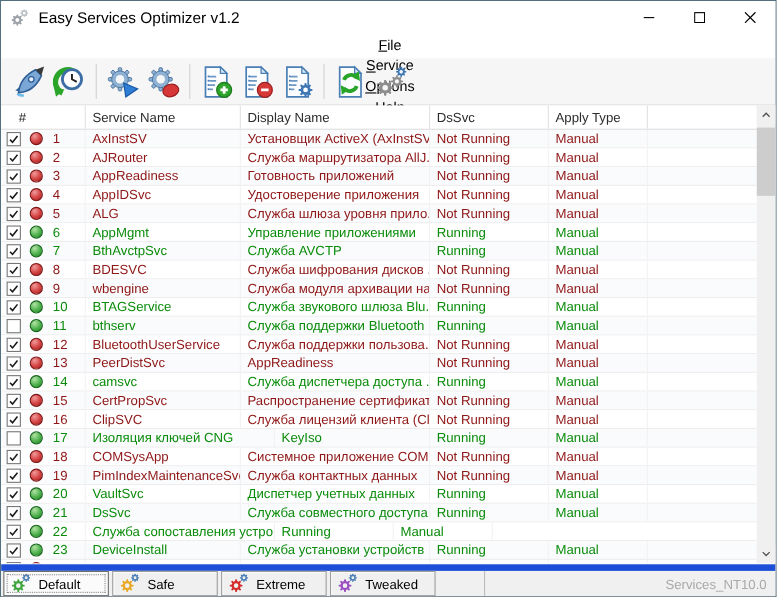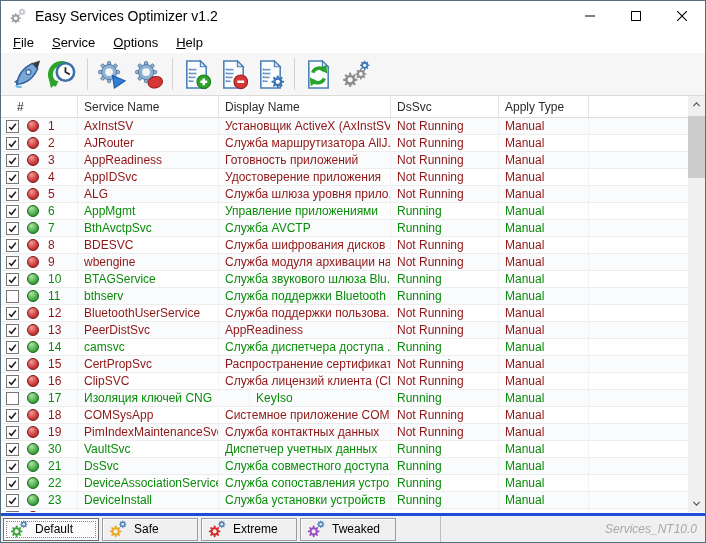--- a/index.html
+++ b/index.html
@@ -12,21 +12,21 @@
   }
 
   
   .titlebar { height:30px; background:#fff; display:flex; align-items:center; position:relative; }
   .app-icon { width:18px; height:18px; margin:0 8px 0 8px; flex:0 0 auto; }
   .title-text { font-size:14px; color:#000; }
   .caption-buttons { position:absolute; right:0; top:0; height:30px; display:flex; }
   .cap-btn { width:46px; height:30px; display:flex; align-items:center; justify-content:center; }
 
   
-  .menubar { height:22px; background:#fff; display:flex; align-items:center; padding-left:3px; }
+  .menubar { height:22px; background:#fff; display:flex; align-items:center; padding-left:3px;flex-direction:column; }
   .menu-item { font-size:13px; color:#000; padding:2px 9px; }
   .menu-item u { text-decoration:underline; }
 
   
   .toolbar {
     height:43px; background:#f6f6f6; border-bottom:1px solid #dadada;
     display:flex; align-items:center; padding-left:7px;
   }
   .tb-btn { width:37px; height:37px; display:flex; align-items:center; justify-content:center; }
   .tb-btn svg { width:31px; height:31px; }
@@ -69,33 +69,33 @@
   .num { margin-left:9px; }
 
   
   .vscroll { position:absolute; top:0; right:0; width:17px; height:416px; background:#f0f0f0; }
   .sb-arrow { width:17px; height:17px; display:flex; align-items:center; justify-content:center; background:#f0f0f0; }
   .sb-arrow.down { position:absolute; bottom:0; }
   .sb-thumb { position:absolute; top:20px; left:0; width:17px; height:62px; background:#cdcdcd; }
 
   
   .bottombar {
-    height:29px; background:#f0f0f0; border-top:3px solid #1d4ed8;
+    height:29px; background:#f0f0f0; border-top:6px solid #1d4ed8;
     display:flex; align-items:center; position:relative;
   }
   .tabstrip { display:flex; align-items:center; height:100%; padding-left:2px;
     border-right:1px solid #bdbdbd; width:440px; }
   .tab {
     width:96px; height:23px; margin-right:3px; background:#f0f0f0;
     border:1px solid #9d9d9d; box-shadow:inset 1px 1px 0 #ffffff;
     display:flex; align-items:center; font-size:12px; color:#000; padding-left:6px; gap:6px;
   }
   .tab.active { background:#fbfbfb; border-color:#6e6e6e; outline:1px dotted #8a8a8a; outline-offset:-4px; }
   .tab svg { width:19px; height:19px; flex:0 0 19px; }
-  .status-right { position:absolute; right:8px; font-size:12px; color:#a9a9a9;font-style:italic; }
+  .status-right { position:absolute; right:8px; font-size:12px; color:#a9a9a9; }
 </style>
 </head>
 <body>
 
 <svg width="0" height="0" style="position:absolute">
   <defs>
     <symbol id="gear" viewBox="0 0 24 24">
       <rect x="10.4" y="1.5" width="3.2" height="21" rx="1.2"></rect>
       <rect x="10.4" y="1.5" width="3.2" height="21" rx="1.2" transform="rotate(45 12 12)"></rect>
       <rect x="10.4" y="1.5" width="3.2" height="21" rx="1.2" transform="rotate(90 12 12)"></rect>
@@ -551,21 +551,21 @@
     <div class="cell c5"></div>
   </div>
         <div class="trow running">
     <div class="cell c0">
       <span class="cb">
         <svg viewBox="0 0 13 13">
                 <polyline points="2.5,7 5.2,9.8 10.5,3.2" fill="none" stroke="#1a1a1a" stroke-width="1.7"></polyline>
               </svg>
       </span>
       <span class="dot"></span>
-      <span class="num">30</span>
+      <span class="num">20</span>
     </div>
     <div class="cell c1">VaultSvc</div>
     <div class="cell c2">Диспетчер учетных данных</div>
     <div class="cell c3">Running</div>
     <div class="cell c4">Manual</div>
     <div class="cell c5"></div>
   </div>
         <div class="trow running">
     <div class="cell c0">
       <span class="cb">
@@ -585,21 +585,20 @@
         <div class="trow running">
     <div class="cell c0">
       <span class="cb">
         <svg viewBox="0 0 13 13">
                 <polyline points="2.5,7 5.2,9.8 10.5,3.2" fill="none" stroke="#1a1a1a" stroke-width="1.7"></polyline>
               </svg>
       </span>
       <span class="dot"></span>
       <span class="num">22</span>
     </div>
-    <div class="cell c1">DeviceAssociationService</div>
     <div class="cell c2">Служба сопоставления устро...</div>
     <div class="cell c3">Running</div>
     <div class="cell c4">Manual</div>
     <div class="cell c5"></div>
   </div>
         <div class="trow running">
     <div class="cell c0">
       <span class="cb">
         <svg viewBox="0 0 13 13">
                 <polyline points="2.5,7 5.2,9.8 10.5,3.2" fill="none" stroke="#1a1a1a" stroke-width="1.7"></polyline>

